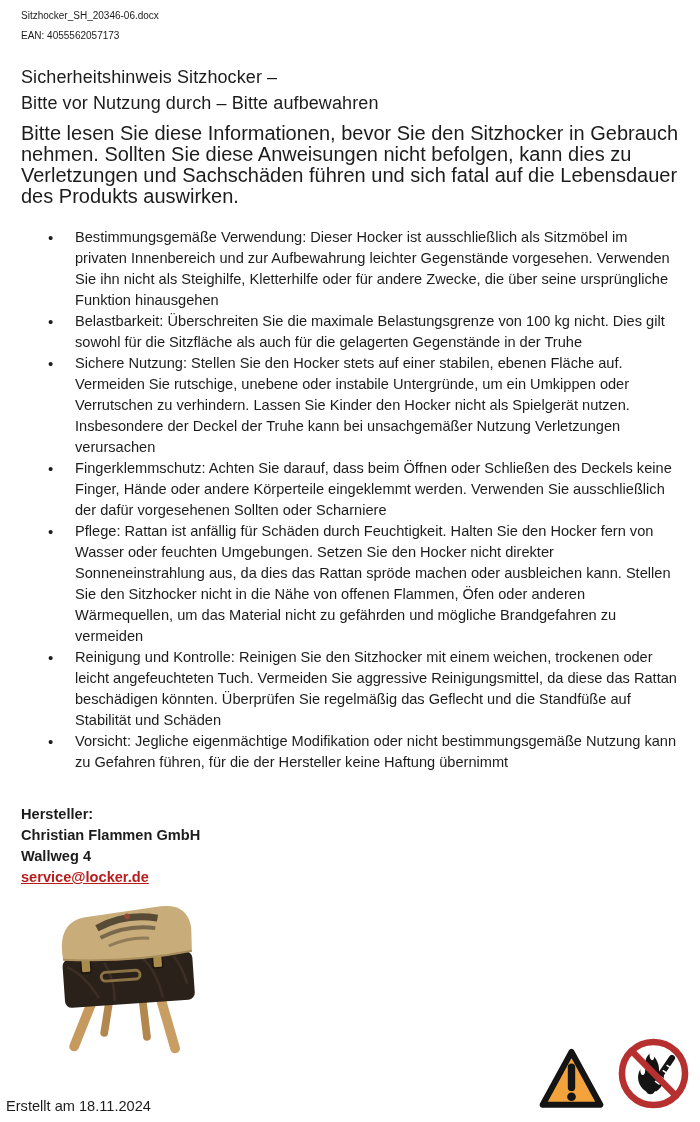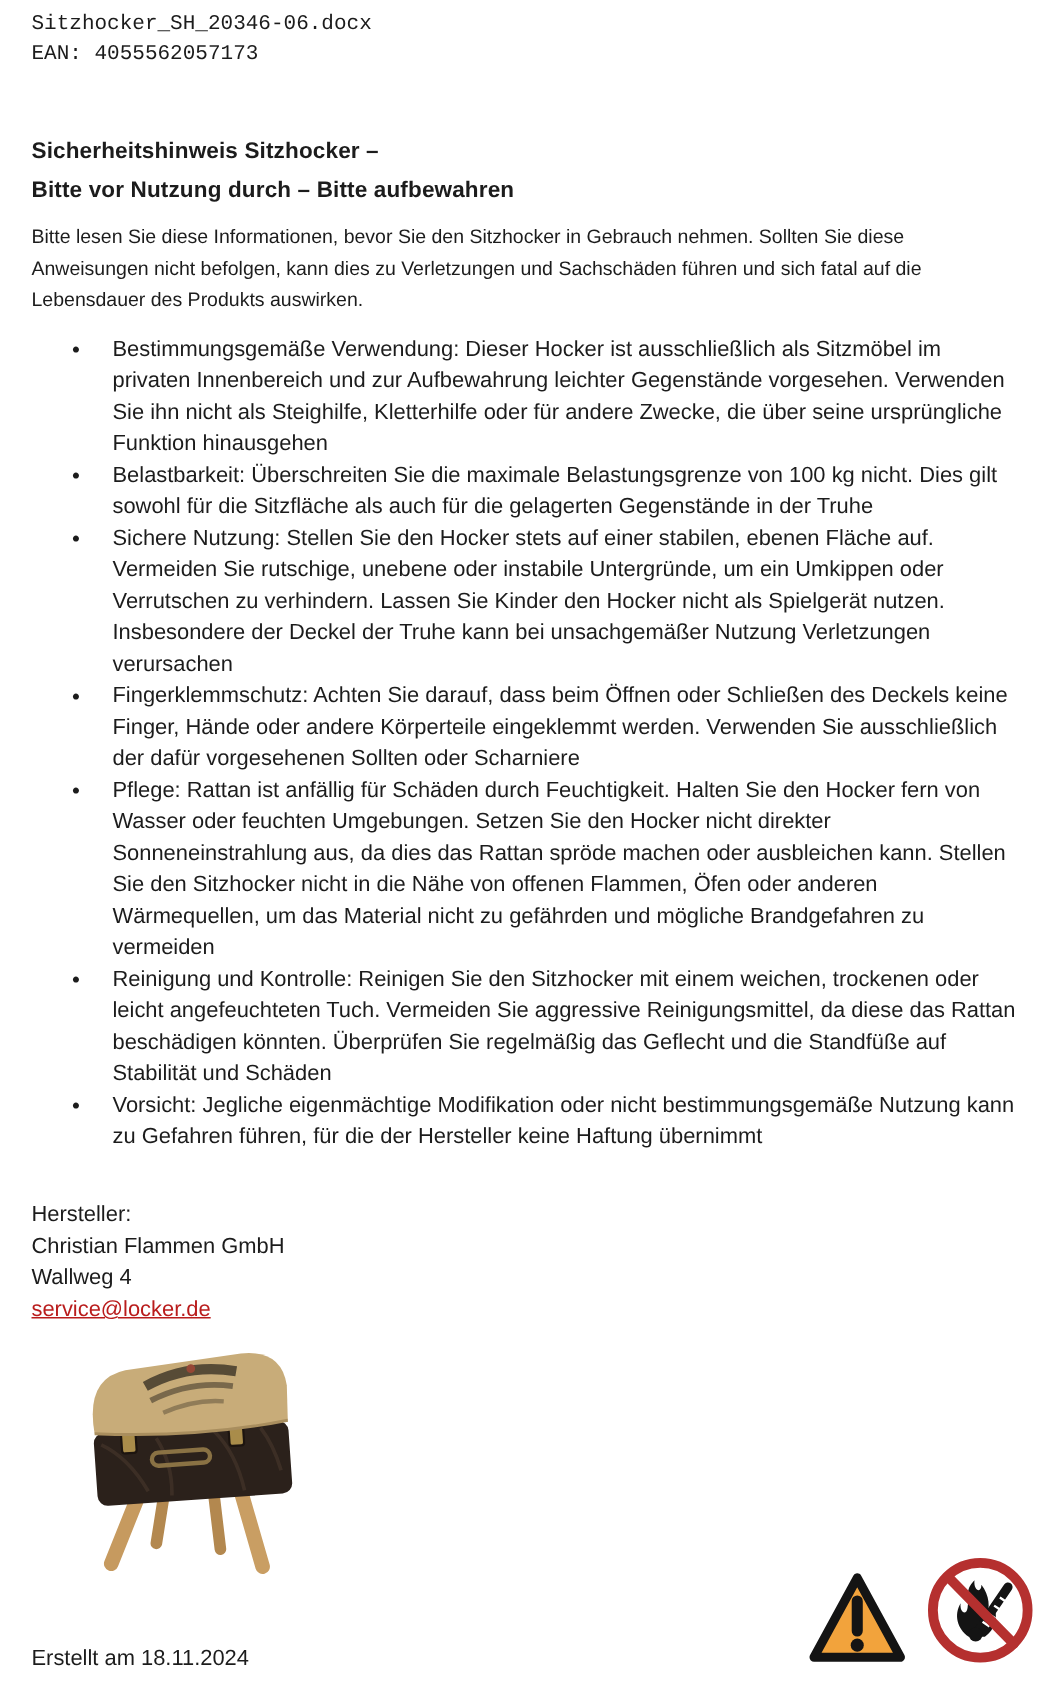--- a/index.html
+++ b/index.html
@@ -7,52 +7,52 @@
   body {
     width:700px; height:1122px;
     position:relative;
     background:#ffffff;
     font-family:"Liberation Sans", sans-serif;
     color:#1c1c1c;
     overflow:hidden;
   }
   .doc { padding:6px 18px 0 21px; }
 
-  .file-header { font-size:14px; line-height:20px;font-family:Liberation Mono, monospace; }
+  .file-header { font-size:10px; line-height:20px; }
 
   .doc-title {
-    margin-top:42px;
-    font-size:15px; font-weight:bold; line-height:26px;
+    margin-top:18px;
+    font-size:18px; font-weight:normal; line-height:26px;
     letter-spacing:0.1px;
   }
 
   .intro {
     margin-top:7px;
-    font-size:13px; line-height:21px;
+    font-size:20px; line-height:21px;
     max-width:663px;
   }
 
   ul.safety-list {
     margin:13px 0 12px 0;
     padding:0 0 0 54px;
     max-width:668px;
   }
   ul.safety-list li {
     list-style:none;
     position:relative;
     font-size:14.6px; line-height:21px;
     max-width:612px;
   }
   ul.safety-list li::before {
     content:"\2022";
     position:absolute; left:-27px; top:0;
     font-size:15px;
   }
 
-  .manufacturer { margin-top:31px; font-size:14.6px; line-height:21px; }
+  .manufacturer { margin-top:31px; font-size:14.6px; line-height:21px;font-weight:bold; }
   .manufacturer a {
     color:#b91c1c;
     text-decoration:underline;
     cursor:pointer;
   }
 
   .product-photo {
     display:block;
     margin:16px 0 0 25px;
     width:165px; height:152px;
@@ -62,21 +62,21 @@
     position:absolute;
     left:538px; top:1032px;
     width:158px; height:80px;
     display:flex; align-items:flex-end; gap:10px;
   }
   .warn-triangle { width:67px; height:68px; }
   .no-flame { width:77px; height:77px; }
 
   .footer-date {
     position:absolute;
-    left:21px; top:1096px;
+    left:6px; top:1096px;
     font-size:14.6px; line-height:21px;
   }
 </style>
 </head>
 <body>
 
 <div class="doc">
 
   <div class="file-header">
     <div>Sitzhocker_SH_20346-06.docx</div>

